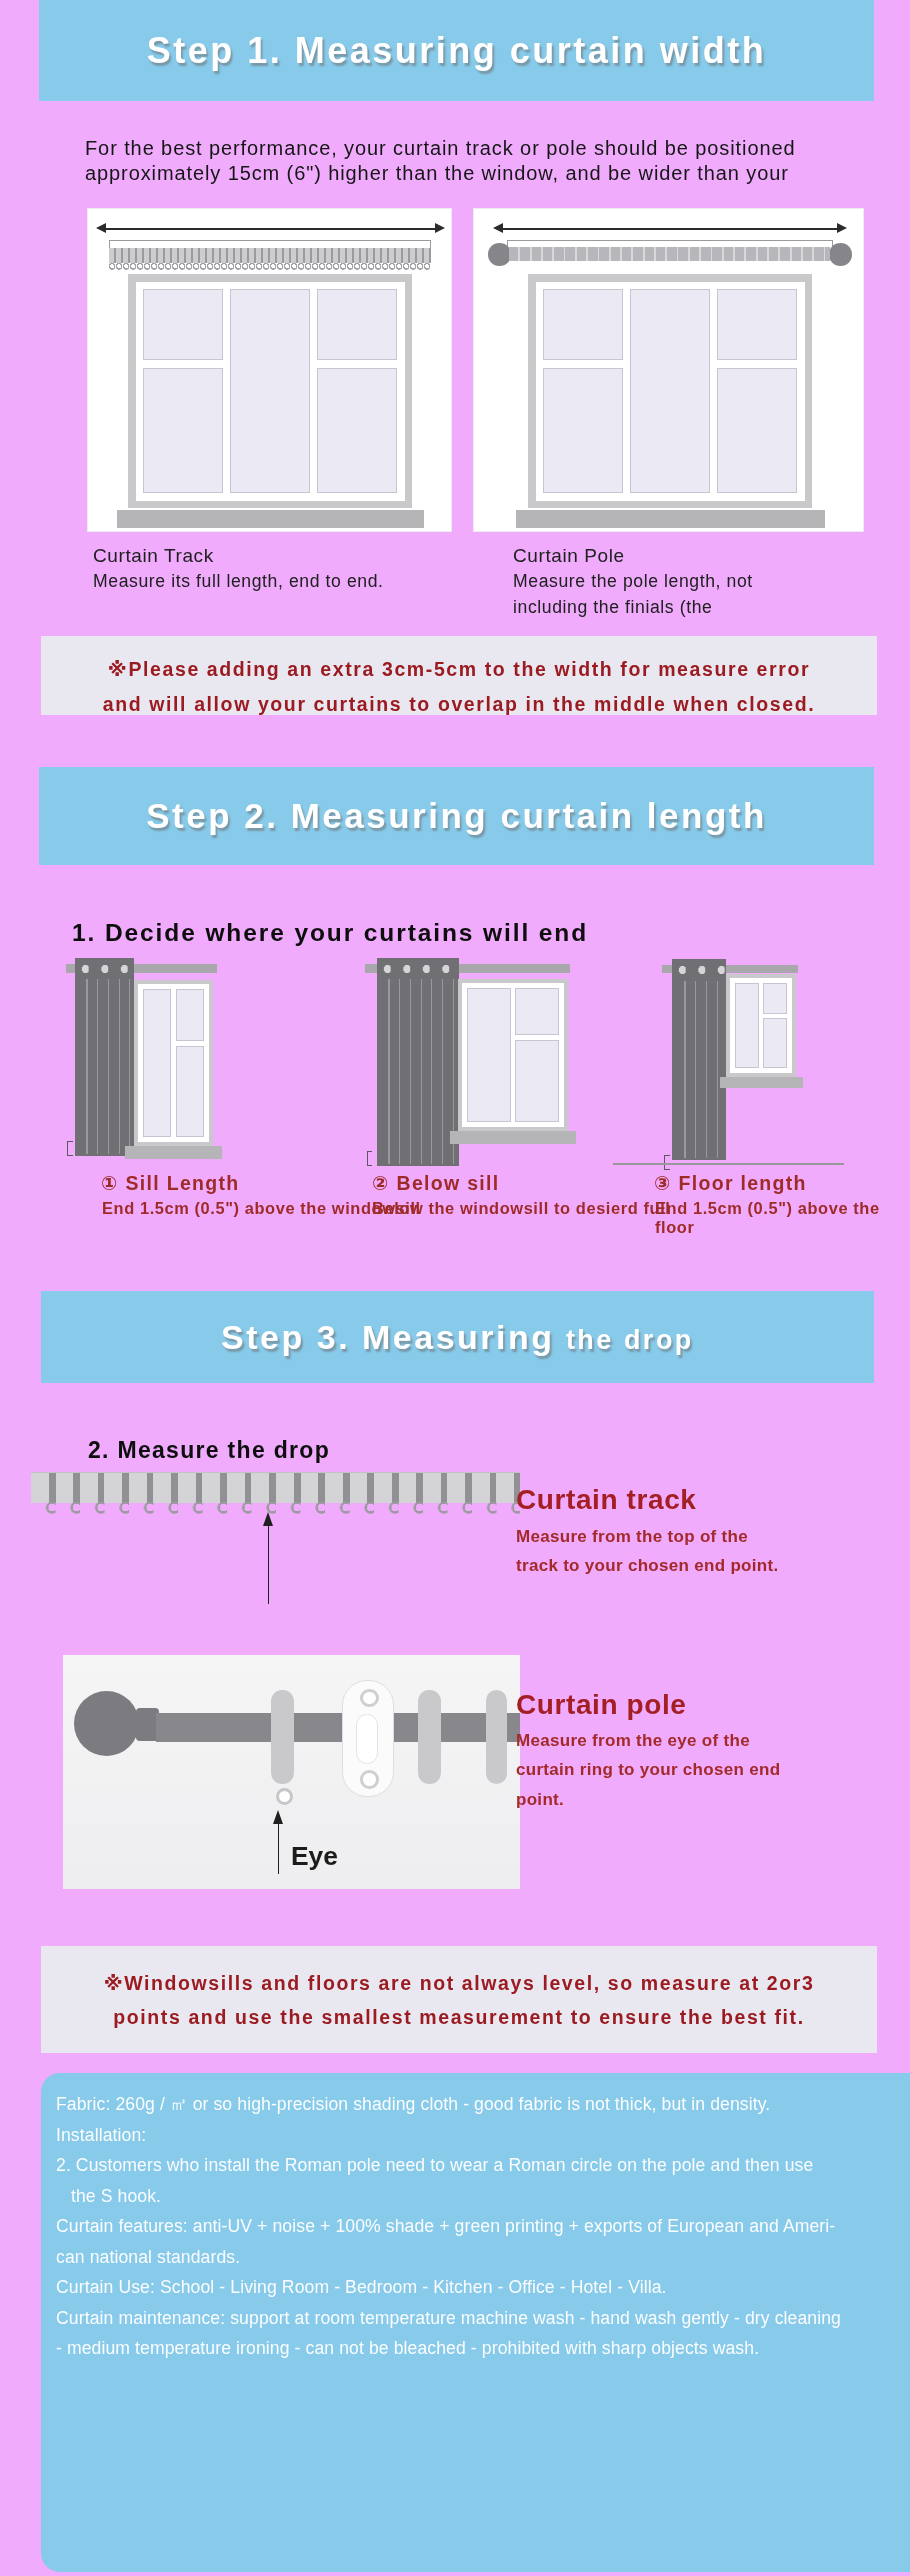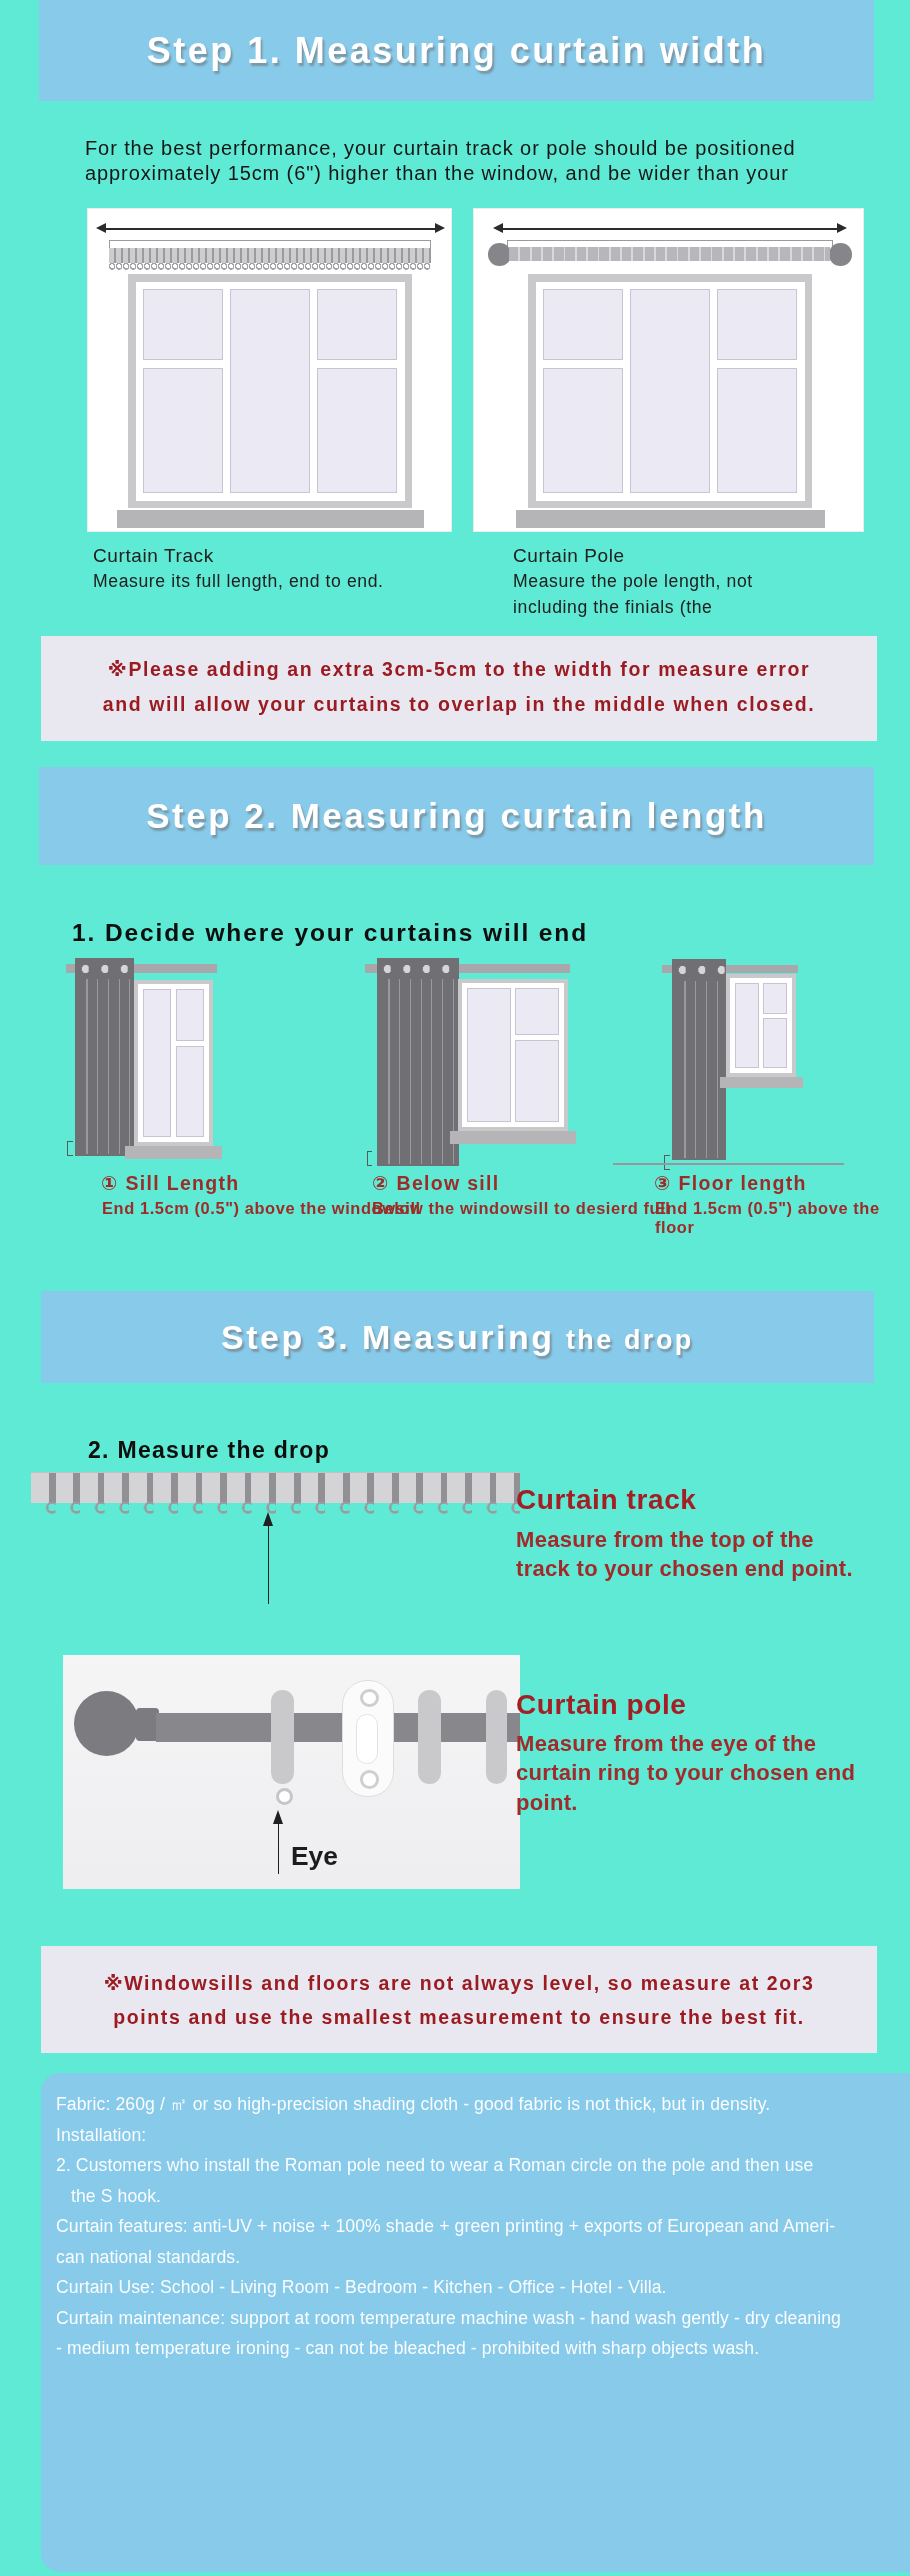--- a/index.html
+++ b/index.html
@@ -1,16 +1,16 @@
 <!DOCTYPE html>
 <html style="font-size:10px"><head>
 <meta charset="utf-8">
 <style>
   html,body{margin:0;padding:0;background:#fff;}
-  #page{position:relative;width:910px;height:2576px;background:#5eead4;overflow:hidden;
+  #page{position:relative;width:910px;height:2576px;background:#f0abfc;overflow:hidden;
         font-family:"Liberation Sans","DejaVu Sans",sans-serif;}
 
   
   .banner{position:absolute;left:39px;width:835px;background:#87CAEA;color:#fff;
           font-weight:bold;text-align:center;
           text-shadow:1.9px 2.5px 1.9px rgba(110,110,110,.55);letter-spacing:2.5px;}
   #banner1{top:0;height:101px;line-height:101px;font-size:36px;}
   #banner2{top:767px;height:98px;line-height:98px;font-size:35px;}
   #banner3{top:1291px;height:92px;line-height:92px;font-size:34px;left:41px;width:833px;}
   #banner3 .sub{font-size:27px;margin-left:11.3px;}
@@ -51,21 +51,21 @@
   .win.small .pane{border-width:0.6px;}
 
   
   .cap{position:absolute;color:#202020;letter-spacing:0.6px;}
   .cap.t{font-size:19px;}
   .cap.s{font-size:17.6px;}
 
   
   .note{position:absolute;left:41px;width:836px;background:#E9E8F1;color:#9B1B21;
         font-weight:bold;text-align:center;font-size:19.5px;letter-spacing:1.6px;}
-  #note1{top:636px;height:105px;padding-top:16.4px;box-sizing:border-box;line-height:35px;}
+  #note1{top:636px;height:79px;padding-top:16.4px;box-sizing:border-box;line-height:35px;}
   #note2{top:1946px;height:107px;padding-top:20px;box-sizing:border-box;line-height:34px;}
 
   
   .h1{position:absolute;font-weight:bold;color:#0e0e0e;margin-top:28px;}
   #heading1{left:72px;top:891px;font-size:24.5px;letter-spacing:1.9px;}
   #heading2{left:88px;top:1409px;font-size:23px;letter-spacing:1.3px;}
 
   .cdiag{position:absolute;top:955px;height:219px;}
   #d1{left:66px;width:164px;}
   #d2{left:364px;width:209px;}
@@ -91,21 +91,21 @@
           border-top:1.3px solid #c2c2c4;}
   .loops3{position:absolute;left:31px;top:1502px;width:489px;height:14px;
           background-image:radial-gradient(circle at 21px 5.7px,rgba(0,0,0,0) 3.8px,#9c9ca0 3.8px 5.7px,rgba(0,0,0,0) 6.3px);
           background-size:24.5px 14px;background-repeat:repeat-x;}
   .varrow{position:absolute;width:0;border-left:1.9px solid #202020;}
   .varrow::before{content:"";position:absolute;left:-6.3px;top:-14px;width:0;height:0;
           border:5px solid transparent;border-top:0;border-bottom:14px solid #202020;}
   #trackArrow{left:268px;top:1526px;height:78px;}
 
   .red-title{position:absolute;left:516px;font-weight:bold;color:#A31F24;font-size:28px;letter-spacing:0.6px;}
-  .red-line{position:absolute;left:516px;font-weight:bold;color:#A32A2A;font-size:22px;letter-spacing:0.3px;}
+  .red-line{position:absolute;left:516px;font-weight:bold;color:#A32A2A;font-size:17px;letter-spacing:0.3px;}
 
   #polebox{position:absolute;left:63px;top:1655px;width:457px;height:234px;
            background:linear-gradient(#f5f5f6,#eeeef0);}
   .pb{position:absolute;}
   #pb-ball{left:11.3px;top:36px;width:65px;height:65px;border-radius:50%;background:#7b7b80;}
   #pb-collar{left:73px;top:53px;width:22.6px;height:33px;background:#7b7b80;border-radius:3.8px;}
   #pb-rod{left:93px;top:58px;width:364px;height:29px;background:#87878c;}
   .pb-ring{top:35px;width:22.6px;height:94px;border-radius:11.3px;background:#c9c9cc;}
   #pb-eye{left:213px;top:133px;width:11.3px;height:11.3px;border:3.8px solid #c6c6c9;border-radius:50%;background:#fff;}
   #pb-bracket{left:279px;top:25px;width:52px;height:117px;border-radius:25px;background:#fbfbfc;border:1.9px solid #dedee0;box-sizing:border-box;}

